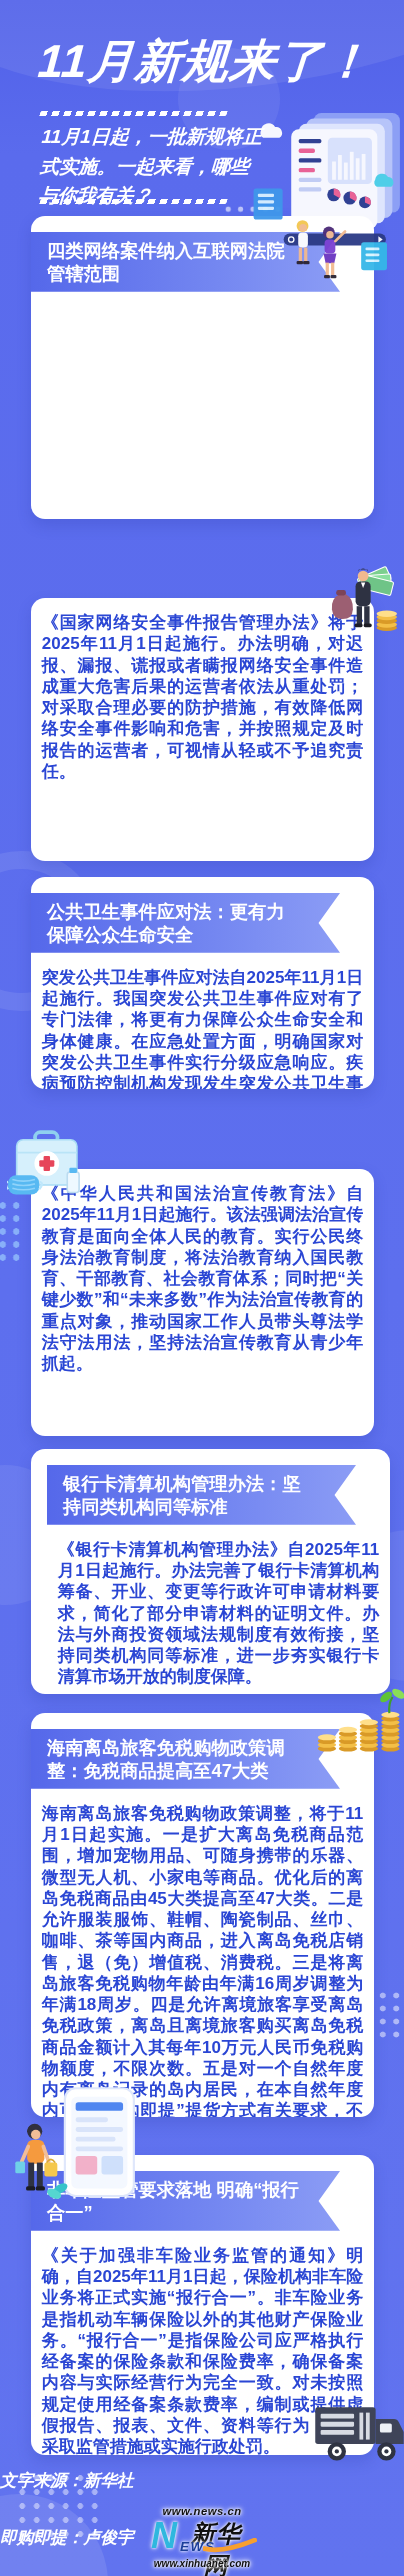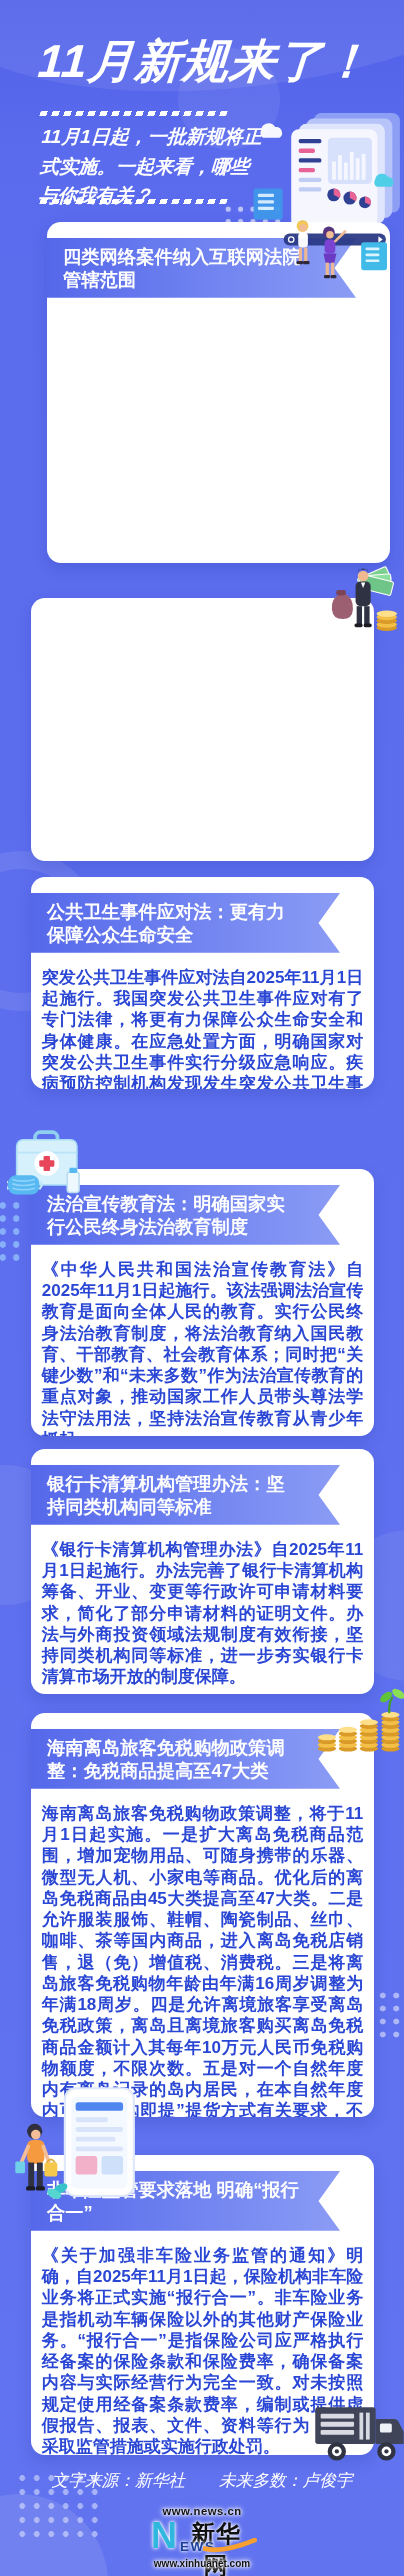--- a/index.html
+++ b/index.html
@@ -31,34 +31,34 @@
       transform:skewX(-4deg);white-space:nowrap;}
   .dash{position:absolute;left:40px;width:187px;height:4.8px;
       background:repeating-linear-gradient(90deg,#fff 0 7px,transparent 7px 12px);
       transform:skewX(-24deg);border-radius:1.1px;}
   .dash-top{top:111px;} .dash-bottom{top:199px;}
   .intro{position:absolute;top:122px;left:40px;width:226px;margin:0;color:#fff;
       font-size:19px;line-height:1.56;font-weight:bold;font-style:italic;transform:skewX(-3deg);}
   
   .card{position:absolute;left:31px;width:343px;background:#fff;border-radius:14px;
         box-shadow:0 6.5px 14px rgba(40,60,170,.22);overflow:hidden;}
-  .card-1{top:222px;height:341px;margin-left:16px;} .card-2{top:598px;height:263px;}
+  .card-1{top:216px;height:303px;} .card-2{top:598px;height:263px;}
   .card-3{top:877px;height:212px;} .card-4{top:1169px;height:267px;}
-  .card-5{top:1449px;height:245px;} .card-6{top:1713px;height:404px;}
+  .card-5{top:1449px;height:245px;padding-left:16px;} .card-6{top:1713px;height:404px;}
   .card-7{top:2155px;height:300px;}
   .banner{margin:16px 34px 0 0;background:linear-gradient(90deg,#5568ea 0%,#7487f1 60%,#8b9cf5 100%);
       clip-path:polygon(0 0,100% 0,calc(100% - 21.5px) 50%,100% 100%,0 100%);
       filter:drop-shadow(0 2.7px 4.3px rgba(47,70,180,.25));}
   .banner h2{margin:0;padding:6.5px 39px 6.5px 16px;color:#fff;font-size:18.3px;line-height:1.28;font-weight:bold;}
   .card .body{margin:14px 10.8px 0;color:#2a46d4;font-size:17px;line-height:1.25;
       font-weight:bold;text-align:justify;}
   
   .credits{position:absolute;top:2469px;left:0;width:404px;display:flex;justify-content:center;gap:34px;
-      color:#fff;font-size:16.7px;font-weight:normal;font-style:italic;}
-  .xinhua-logo{position:absolute;top:2503px;left:0;width:404px;text-align:center;}
+      color:#fff;font-size:16.7px;font-weight:bold;font-style:italic;flex-direction:column;}
+  .xinhua-logo{position:absolute;top:2503px;left:0;width:404px;text-align:center;font-style:italic;}
   .xinhua-logo .glow{display:inline-block;position:relative;padding:2.2px 5.4px;
       text-shadow:0 0 2.2px #fff,0 0 4.3px #fff,0 0 6.5px #fff;}
   .logo-url-top{font-size:11.3px;font-weight:bold;color:#111;letter-spacing:0.5px;}
   .logo-mid{position:relative;width:102px;height:36px;margin:0 auto;}
   .logo-n{position:absolute;left:0;top:-4.3px;font-size:36px;font-weight:bold;color:#2fb7de;
       text-shadow:0 0 2.7px #fff,0 0 5.4px #fff;}
   .logo-cn{position:absolute;left:28px;top:-1.1px;font-size:24px;font-weight:bold;color:#101010;
       text-shadow:0 0 2.7px #fff,0 0 5.4px #fff;letter-spacing:1.1px;}
   .logo-ews{position:absolute;left:29px;top:19.4px;font-size:13.5px;font-weight:bold;color:#1c3f9b;
       letter-spacing:1.6px;text-shadow:0 0 2.7px #fff,0 0 5.4px #fff;text-align:right;}
@@ -94,33 +94,31 @@
   <p class="intro">11月1日起，一批新规将正式实施。一起来看，哪些与你我有关？</p>
   <div class="dash dash-bottom"></div>
 
   <section class="card card-1">
     <div class="banner">
       <h2>四类网络案件纳入互联网法院管辖范围</h2>
     </div>
   </section>
 
   <section class="card card-2">
+    <p class="body">《国家网络安全事件报告管理办法》将于2025年11月1日起施行。办法明确，对迟报、漏报、谎报或者瞒报网络安全事件造成重大危害后果的运营者依法从重处罚；对采取合理必要的防护措施，有效降低网络安全事件影响和危害，并按照规定及时报告的运营者，可视情从轻或不予追究责任。</p>
   </section>
 
   <section class="card card-3">
     <div class="banner">
       <h2>公共卫生事件应对法：更有力保障公众生命安全</h2>
     </div>
     <p class="body">突发公共卫生事件应对法自2025年11月1日起施行。我国突发公共卫生事件应对有了专门法律，将更有力保障公众生命安全和身体健康。在应急处置方面，明确国家对突发公共卫生事件实行分级应急响应。疾病预防控制机构发现发生突发公共卫生事件的，向同级卫生健康主管部门、疾病预防控制部门报告时应当同时提出启动应急响应的建议。</p>
   </section>
 
   <section class="card card-4">
-    <div class="banner">
-      <h2>法治宣传教育法：明确国家实行公民终身法治教育制度</h2>
-    </div>
     <p class="body">《中华人民共和国法治宣传教育法》自2025年11月1日起施行。该法强调法治宣传教育是面向全体人民的教育。实行公民终身法治教育制度，将法治教育纳入国民教育、干部教育、社会教育体系；同时把“关键少数”和“未来多数”作为法治宣传教育的重点对象，推动国家工作人员带头尊法学法守法用法，坚持法治宣传教育从青少年抓起。</p>
   </section>
 
   <section class="card card-5">
     <div class="banner">
       <h2>银行卡清算机构管理办法：坚持同类机构同等标准</h2>
     </div>
     <p class="body">《银行卡清算机构管理办法》自2025年11月1日起施行。办法完善了银行卡清算机构筹备、开业、变更等行政许可申请材料要求，简化了部分申请材料的证明文件。办法与外商投资领域法规制度有效衔接，坚持同类机构同等标准，进一步夯实银行卡清算市场开放的制度保障。</p>
   </section>
 
@@ -321,21 +319,21 @@
     <circle cx="42" cy="88" r="17" fill="#2f3342"></circle>
       <circle cx="42" cy="88" r="9" fill="#ffffff"></circle>
       <circle cx="42" cy="88" r="4" fill="#2f3342"></circle>
     <circle cx="134" cy="88" r="17" fill="#2f3342"></circle>
       <circle cx="134" cy="88" r="9" fill="#ffffff"></circle>
       <circle cx="134" cy="88" r="4" fill="#2f3342"></circle>
   </svg>
 
   <div class="credits">
     <span>文字来源：新华社</span>
-    <span>未来多数：卢俊宇</span>
+    <span>即购即提：卢俊宇</span>
   </div>
 
   <div class="xinhua-logo">
     <div class="glow logo-url-top">www.news.cn</div>
     <div class="logo-mid">
       <span class="logo-n">N</span>
       <span class="logo-cn">新华网</span>
       <span class="logo-ews">EWS</span>
       <svg class="logo-swoosh" width="54" height="15" viewBox="0 0 100 28">
         <path d="M2 20 Q38 28 96 4" stroke="#f79f2f" stroke-width="9" fill="none" stroke-linecap="round"></path>

